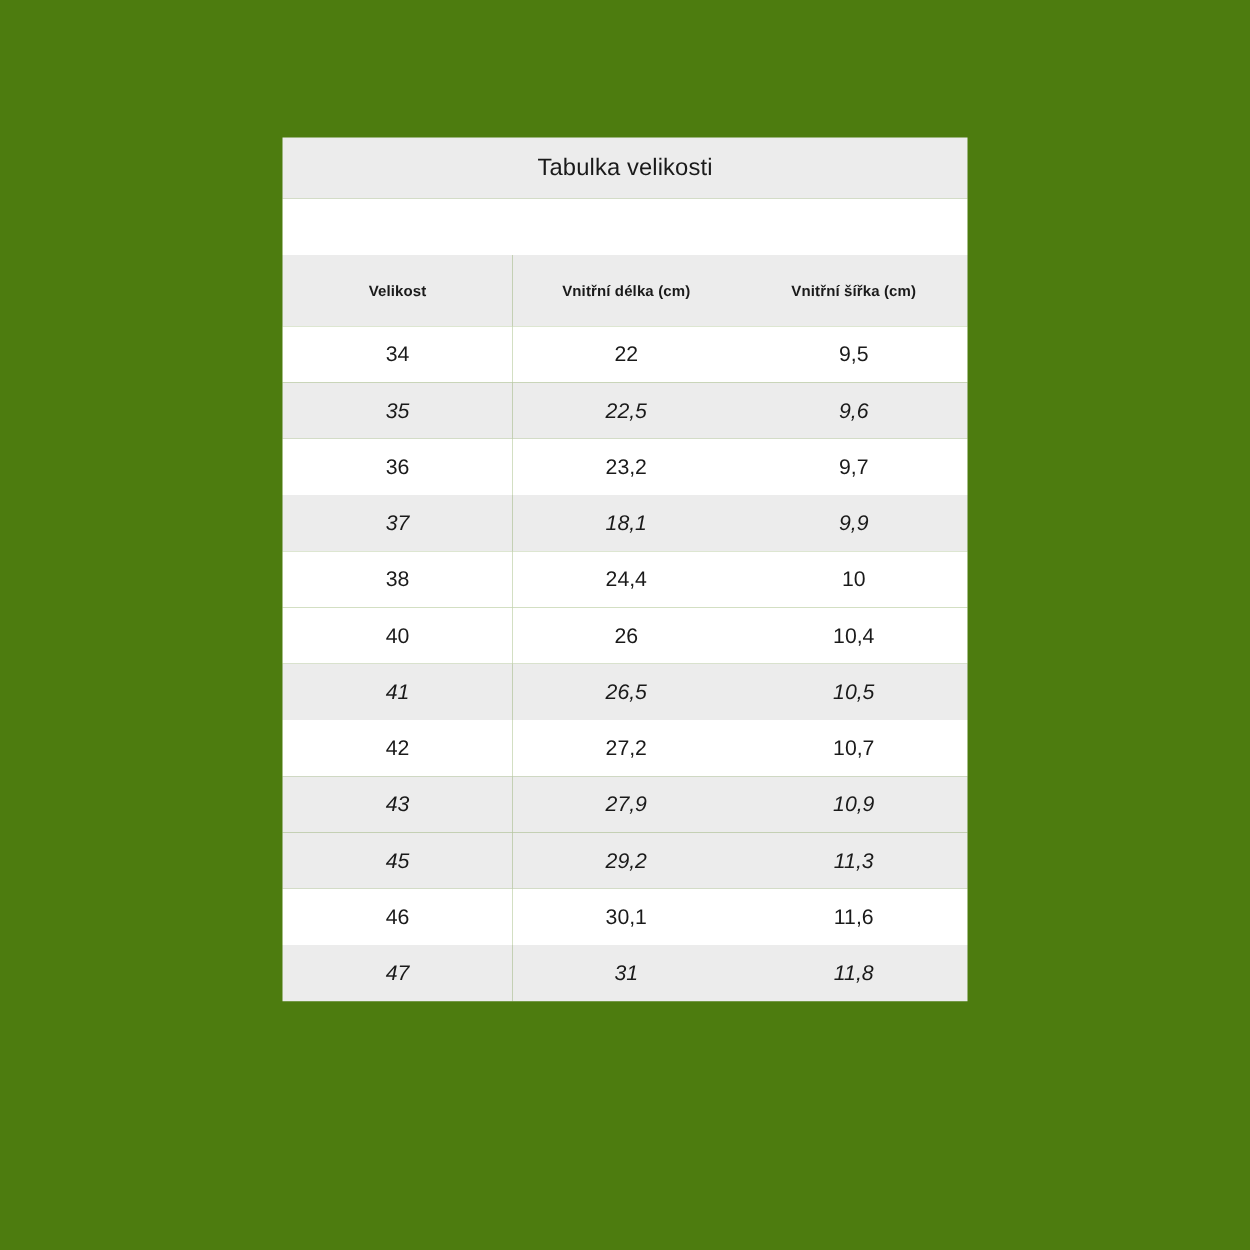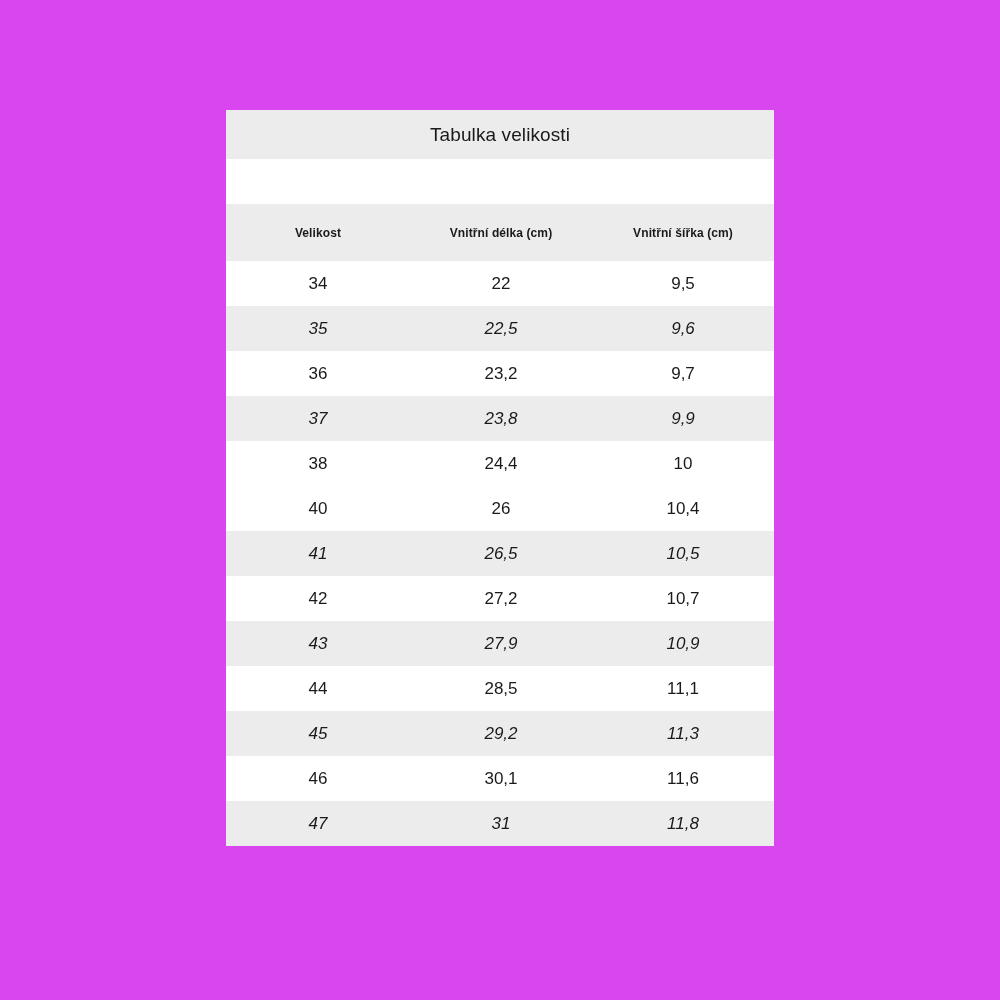--- a/index.html
+++ b/index.html
@@ -13,21 +13,21 @@
     height: 1000px;
     font-family: "Liberation Sans", "DejaVu Sans", sans-serif;
     color: #1a1a1a;
     -webkit-font-smoothing: antialiased;
   }
 
   #page {
     position: relative;
     width: 1000px;
     height: 1000px;
-    background: #d946ef;
+    background: #4d7c0f;
     overflow: hidden;
   }
 
   
   .size-table {
     position: absolute;
     left: 226px;
     top: 110px;
     width: 548px;
     border-collapse: collapse;
@@ -122,21 +122,21 @@
         <td>22,5</td>
         <td>9,6</td>
       </tr>
       <tr class="data-row odd">
         <td>36</td>
         <td>23,2</td>
         <td>9,7</td>
       </tr>
       <tr class="data-row even">
         <td>37</td>
-        <td>23,8</td>
+        <td>18,1</td>
         <td>9,9</td>
       </tr>
       <tr class="data-row odd">
         <td>38</td>
         <td>24,4</td>
         <td>10</td>
       </tr>
       <tr class="data-row odd">
         <td>40</td>
         <td>26</td>
@@ -150,25 +150,20 @@
       <tr class="data-row odd">
         <td>42</td>
         <td>27,2</td>
         <td>10,7</td>
       </tr>
       <tr class="data-row even">
         <td>43</td>
         <td>27,9</td>
         <td>10,9</td>
       </tr>
-      <tr class="data-row odd">
-        <td>44</td>
-        <td>28,5</td>
-        <td>11,1</td>
-      </tr>
       <tr class="data-row even">
         <td>45</td>
         <td>29,2</td>
         <td>11,3</td>
       </tr>
       <tr class="data-row odd">
         <td>46</td>
         <td>30,1</td>
         <td>11,6</td>
       </tr>

